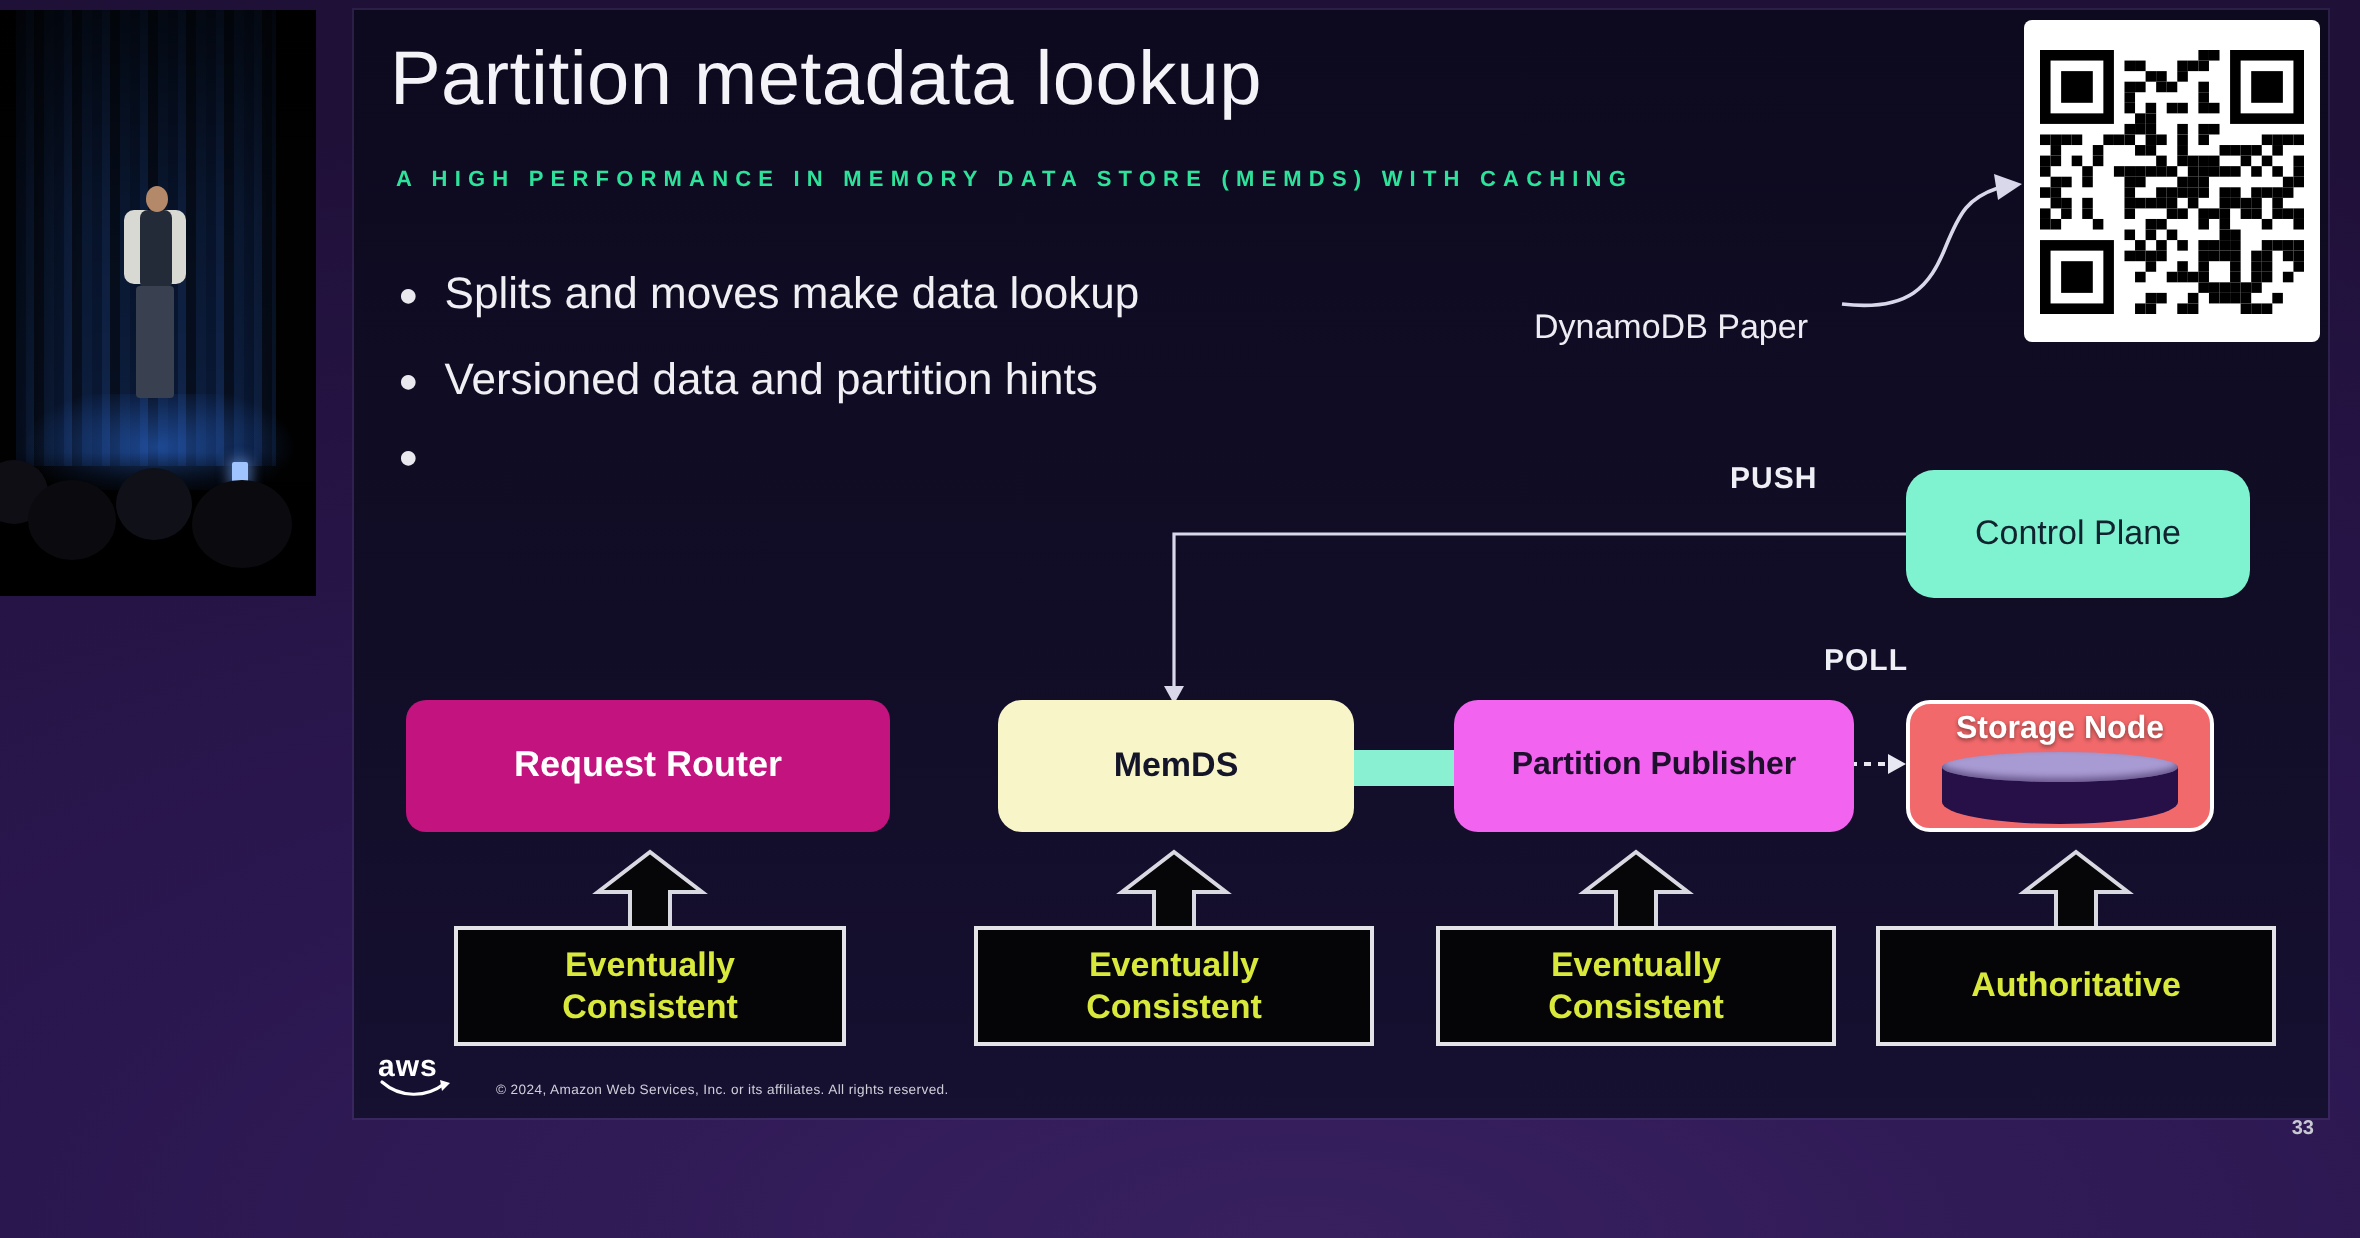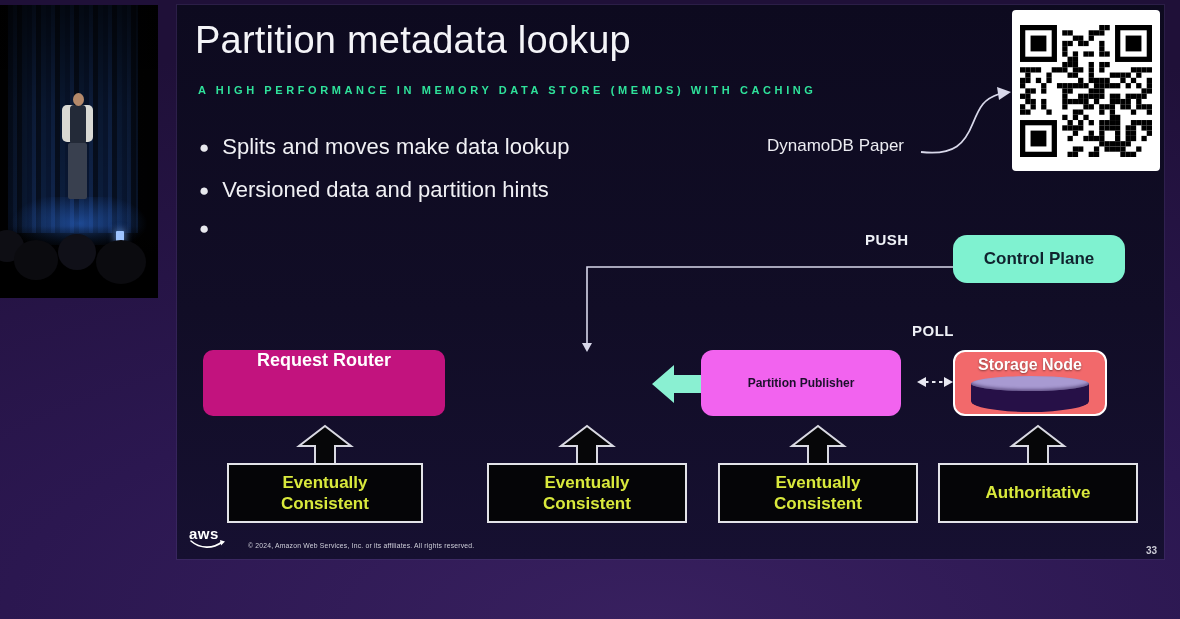--- a/index.html
+++ b/index.html
@@ -37,40 +37,40 @@
            box-shadow: 0 0 0 1px rgba(160,160,210,.10); }
   .title { position:absolute; left:18px; top:14px; font-size:38px; font-weight:500; color:#f4f4f8; letter-spacing:.2px; }
   .subtitle { position:absolute; left:21px; top:79px; font-size:11px; font-weight:700; letter-spacing:3.6px; color:#2fe29b; }
   .bullets { position:absolute; left:22px; top:129px; list-style:none; }
   .bullets li { font-size:22px; color:#f0f0f4; margin-bottom:17px; display:flex; align-items:center; }
   .bullets li .dot { color:#e8e8ee; font-size:17px; margin-right:13px; line-height:1; }
 
   
   .qr-box { position:absolute; left:835px; top:5px; width:148px; height:161px; background:#fff; border-radius:4px;
             display:flex; align-items:center; justify-content:center; }
-  .qr-label { position:absolute; left:590px; top:131px; font-size:17px; color:#ececf2; }
+  .qr-label { position:absolute; left:590px; top:149px; font-size:17px; color:#ececf2; }
 
   
   .lbl { position:absolute; font-size:15px; font-weight:600; color:#eef0f6; letter-spacing:.5px; }
   .lbl-push { left:688px; top:226px; }
   .lbl-poll { left:735px; top:317px; }
 
   
   .node { position:absolute; display:flex; align-items:center; justify-content:center; }
-  .control-plane { left:776px; top:230px; width:172px; height:48px; background:#7ff2d0; border-radius:14px;
-                   color:#10232e; font-size:17px; font-weight:700; }
+  .control-plane { left:776px; top:230px; width:172px; height:64px; background:#7ff2d0; border-radius:14px;
+                   color:#10232e; font-size:17px; font-weight:400; }
   .request-router { left:26px; top:345px; width:242px; height:66px; background:#c2137e; border-radius:10px;
-                    flex-direction:column; justify-content:flex-start; padding-top:0; }
+                    flex-direction:column; justify-content:flex-start; padding-top:22px; }
   .request-router .rr-title { color:#fff; font-size:18px; font-weight:600; }
   .rr-pill { margin-top:5px; width:206px; height:25px; background:#2b1b56; border:1.5px solid #fff; border-radius:13px;
              color:#fff; font-size:14px; font-weight:600; display:flex; align-items:center; justify-content:center; }
   .memds { left:322px; top:345px; width:178px; height:66px; background:#f8f5c8; border-radius:12px;
            color:#15152a; font-size:17px; font-weight:600; }
-  .partition-publisher { left:524px; top:345px; width:200px; height:66px; background:#f263ef; border-radius:12px;
-           color:#1c102c; font-size:12px; font-weight:600; }
+  .partition-publisher { left:550px; top:345px; width:200px; height:66px; background:#f263ef; border-radius:12px;
+           color:#1c102c; font-size:16px; font-weight:600; }
   .storage-node { left:776px; top:345px; width:154px; height:66px; background:#f2696b; border:2px solid #fff;
            border-radius:12px; flex-direction:column; justify-content:flex-start; padding-top:4px; overflow:hidden; }
   .storage-node .sn-title { color:#fff; font-size:16px; font-weight:600; text-shadow:0 1px 2px rgba(0,0,0,.45); }
   .cylinder { position:relative; margin-top:2px; width:118px; height:36px; }
   .cyl-body { position:absolute; left:0; right:0; top:7px; bottom:0; background:#261047;
               border-radius:0 0 59px 59px / 0 0 11px 11px; }
   .cyl-top  { position:absolute; left:0; top:0; width:118px; height:15px; background:#a89ad2; border-radius:50%;
               box-shadow: inset 0 -2px 3px rgba(30,10,60,.45); }
 
   
@@ -83,21 +83,21 @@
   .c4 { left:761px; width:200px; }
 
   
   .overlay { position:absolute; left:0; top:0; width:987px; height:554px; pointer-events:none; }
 
   
   .aws-logo { position:absolute; left:12px; top:521px; width:40px; height:26px; color:#fff; }
   .aws-text { font-size:15px; font-weight:700; letter-spacing:.5px; line-height:1; }
   .aws-swoosh { position:absolute; left:0px; top:13px; }
   .copyright { position:absolute; left:71px; top:537px; font-size:6.8px; color:#cfcfda; letter-spacing:.2px; }
-  .page-number { position:absolute; right:7px; top:540px; font-size:10px; font-weight:700; color:#c9c9d4; }
+  .page-number { position:absolute; right:7px; top:554px; font-size:10px; font-weight:700; color:#c9c9d4; }
 </style>
 </head>
 <body>
 
 <div class="page">
 
   <div class="video">
     <div class="curtain"></div>
     <div class="curtain-shade"></div>
     <div class="stage-glow"></div>
@@ -386,20 +386,23 @@
     <div class="lbl lbl-poll">POLL</div>
 
     <div class="node control-plane">
       <span>Control Plane</span>
     </div>
 
     <div class="node request-router">
       <div class="rr-title">Request Router</div>
     </div>
 
+    <div class="node memds">
+      <span>MemDS</span>
+    </div>
 
     <div class="node partition-publisher">
       <span>Partition Publisher</span>
     </div>
 
     <div class="node storage-node">
       <div class="sn-title">Storage Node</div>
       <div class="cylinder">
         <div class="cyl-body"></div>
         <div class="cyl-top"></div>

